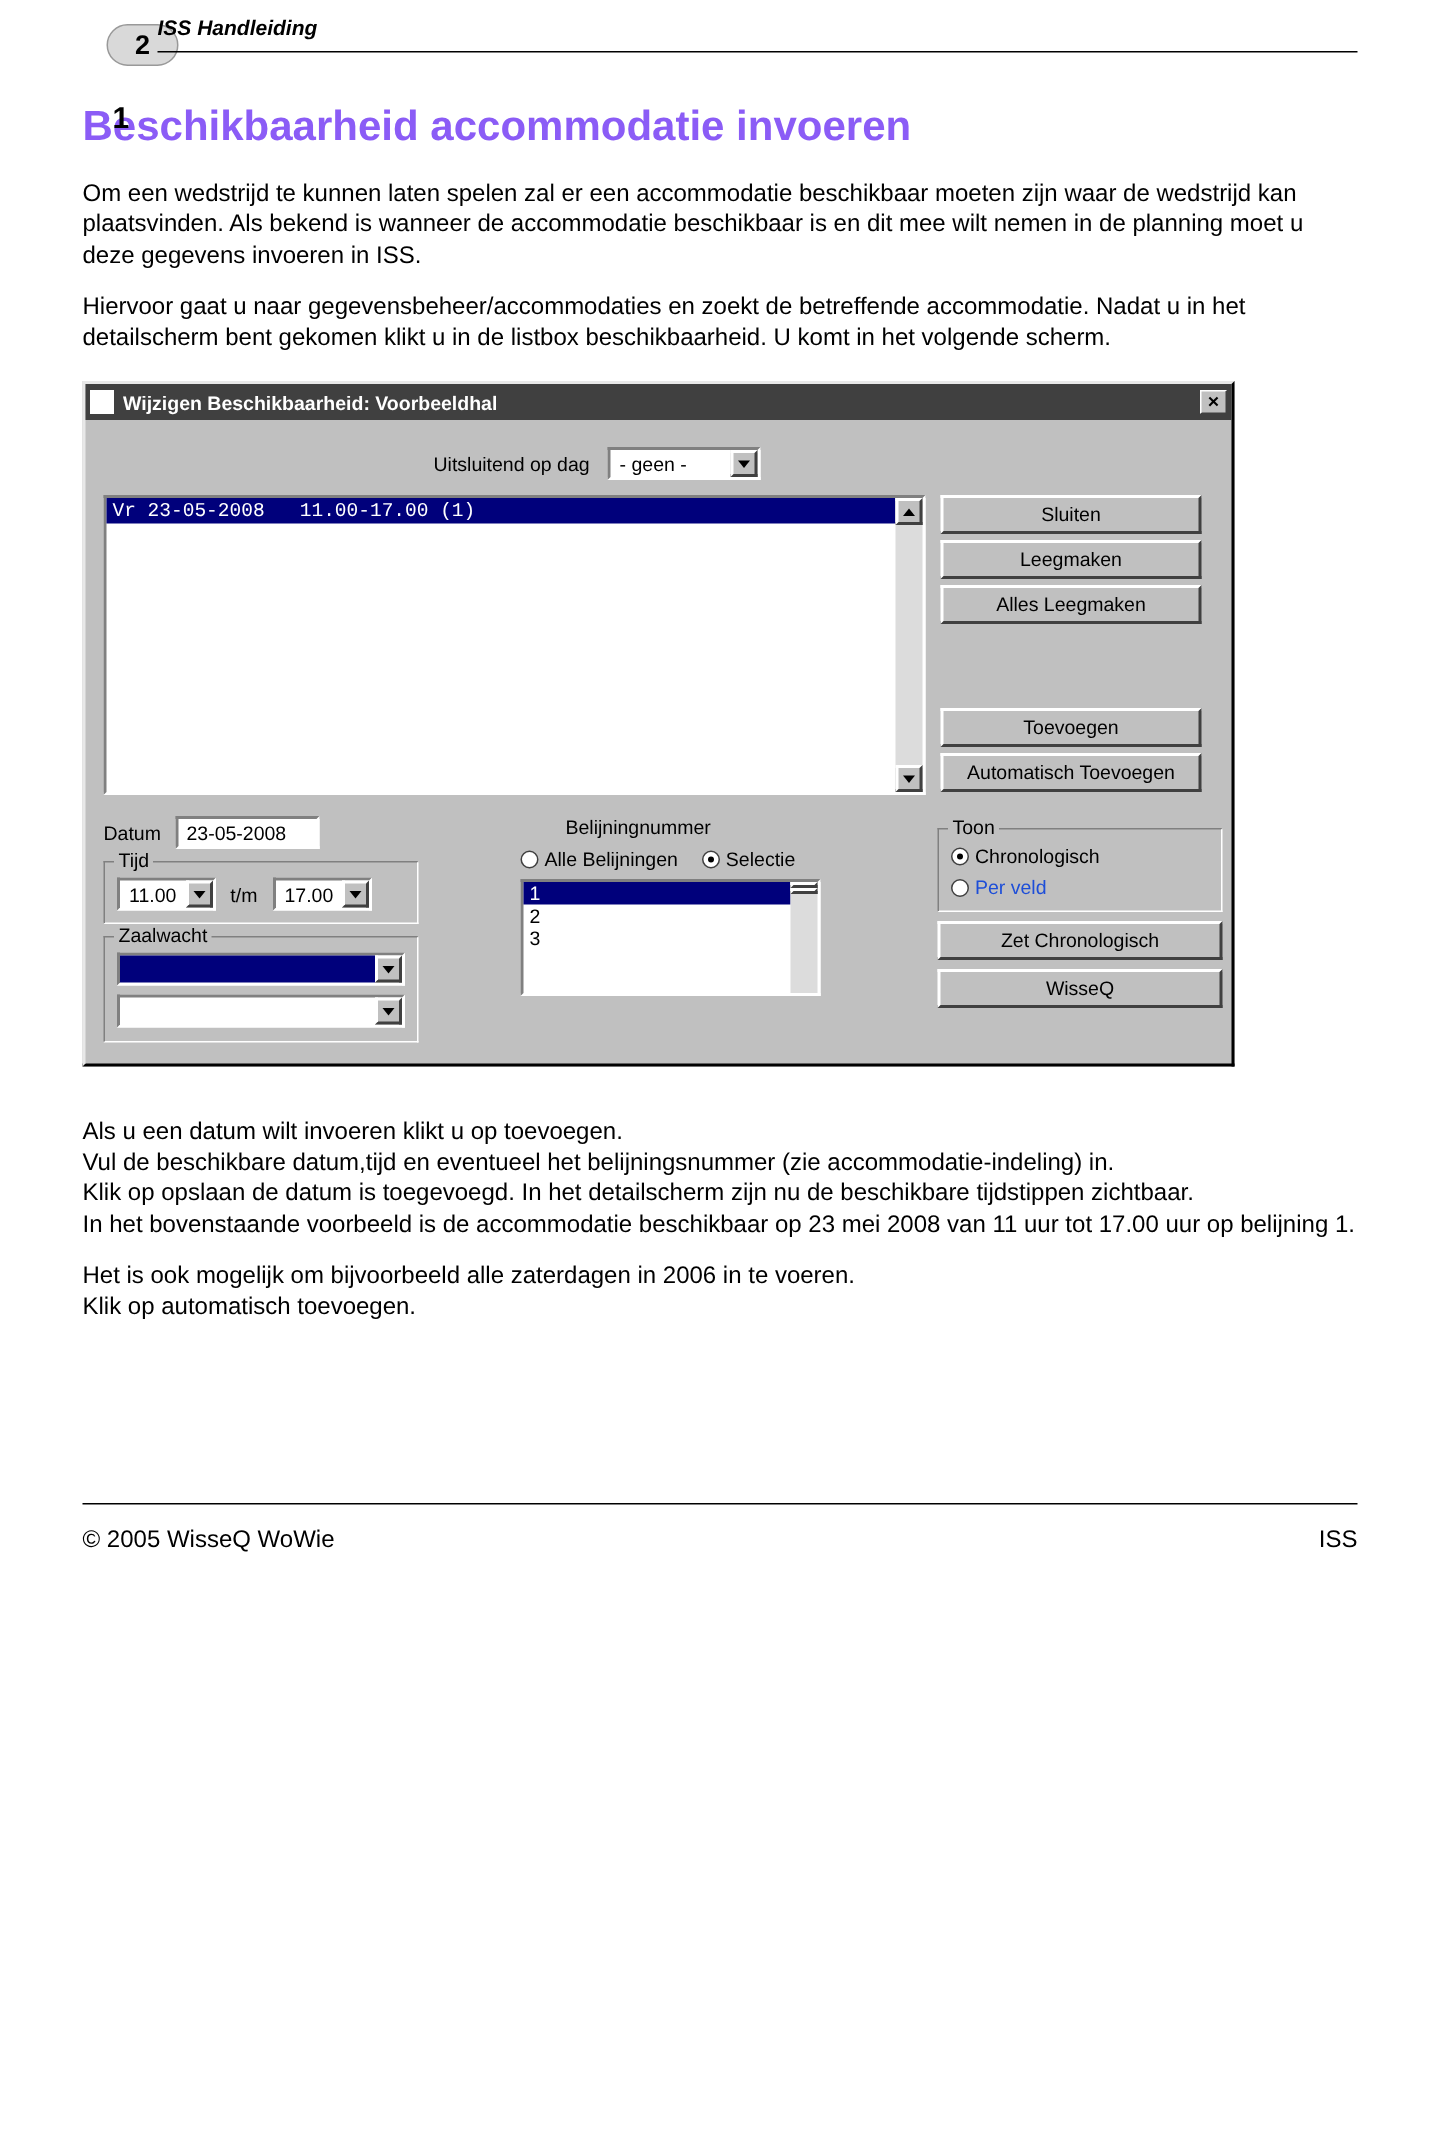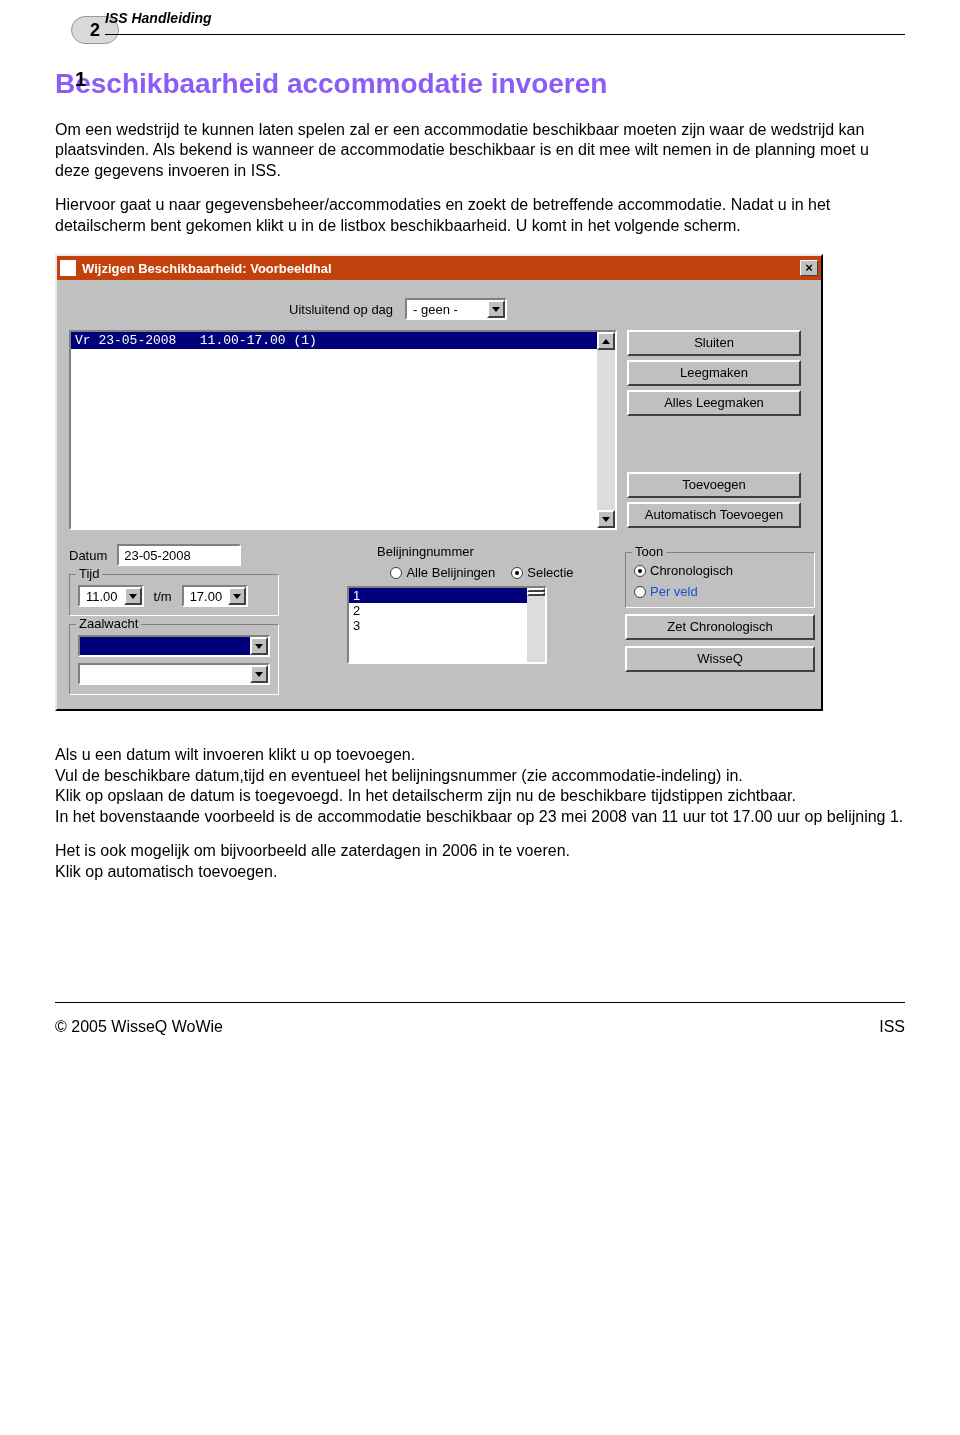--- a/index.html
+++ b/index.html
@@ -70,21 +70,21 @@
     margin: 18px 0 34px 0;
     width: 768px;
     background: #c0c0c0;
     border: 2px solid #000;
     border-top-color: #e8e8e8;
     border-left-color: #e8e8e8;
     font-family: "Microsoft Sans Serif","MS Sans Serif",Tahoma,Arial,sans-serif;
     font-size: 13px;
   }
   .titlebar {
-    background: #c2410c;
+    background: #404040;
     color: #fff;
     display: flex;
     align-items: center;
     padding: 3px 3px;
     font-weight: bold;
     height: 24px;
   }
   .titlebar .sysicon {
     width: 16px; height: 16px;
     background: #fff;
@@ -228,21 +228,21 @@
     background:#c0c0c0;
     padding: 0 3px;
     font-size:13px;
   }
   .textbox {
     height:22px;
     padding:2px 5px;
     font-family:inherit;
     font-size:13px;
   }
-  .col1 .textbox.date { width: 124px; }
+  .col1 .textbox.date { width: 96px; }
   .time-row .dropdown .dd-text { min-width:40px; }
   .radio-row {
     display:flex;
     gap:16px;
     margin: 6px 0 6px 0;
   }
   .radio {
     display:inline-flex;
     align-items:center;
     gap:4px;
@@ -387,21 +387,21 @@
             </div>
             <div class="dropdown sunken" style="width:100%;">
               <span class="dd-text"></span>
               <span class="dd-btn raised"></span>
             </div>
           </div>
         </div>
 
         <div class="col2">
           <div class="label" style="margin-left:90px;">Belijningnummer</div>
-          <div class="radio-row" style="margin-left:60px;justify-content:center;">
+          <div class="radio-row" style="margin-left:60px;">
             <span class="radio">
               <span class="dot"></span>
               <span>Alle Belijningen</span>
             </span>
             <span class="radio checked">
               <span class="dot"></span>
               <span>Selectie</span>
             </span>
           </div>
           <div class="belbox sunken" style="margin-left:60px;">

